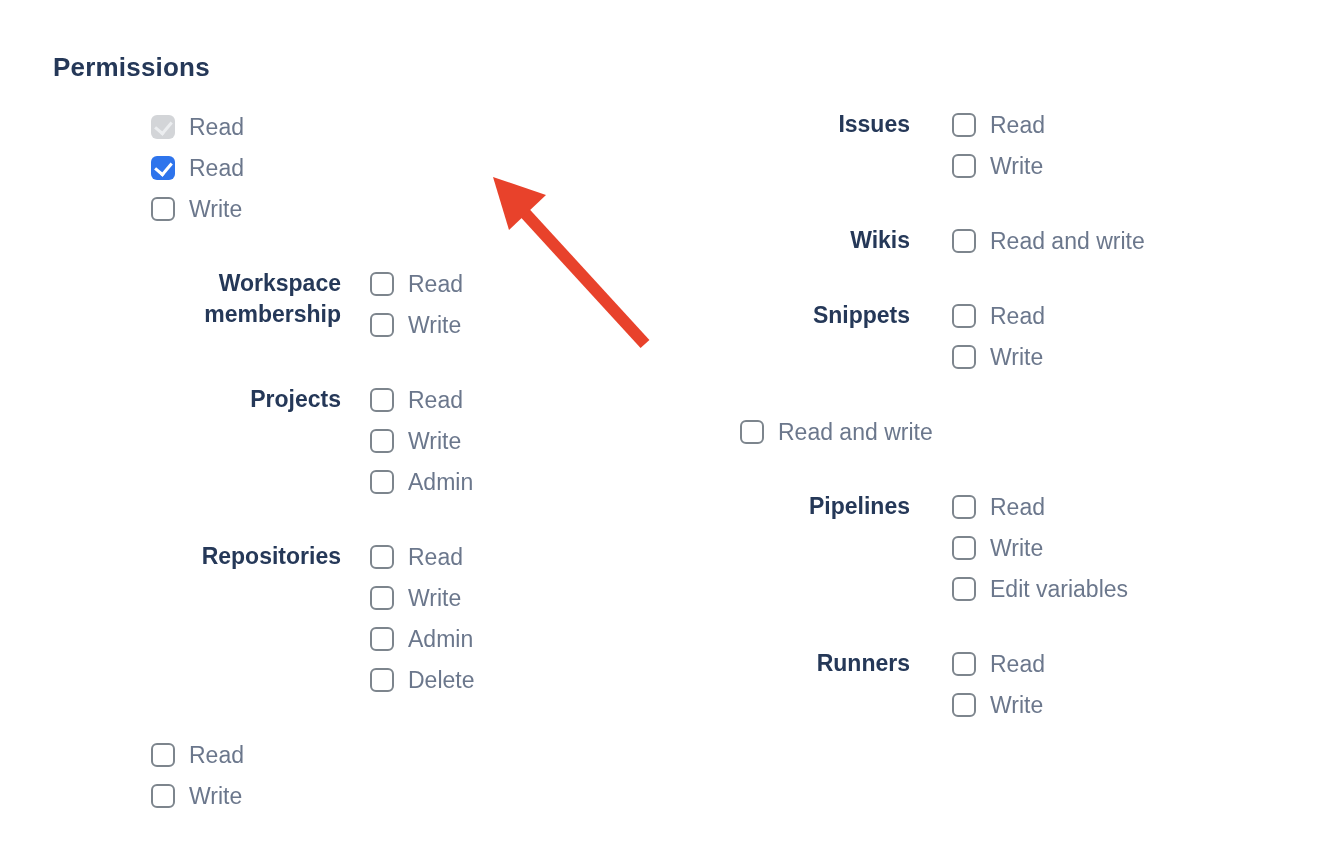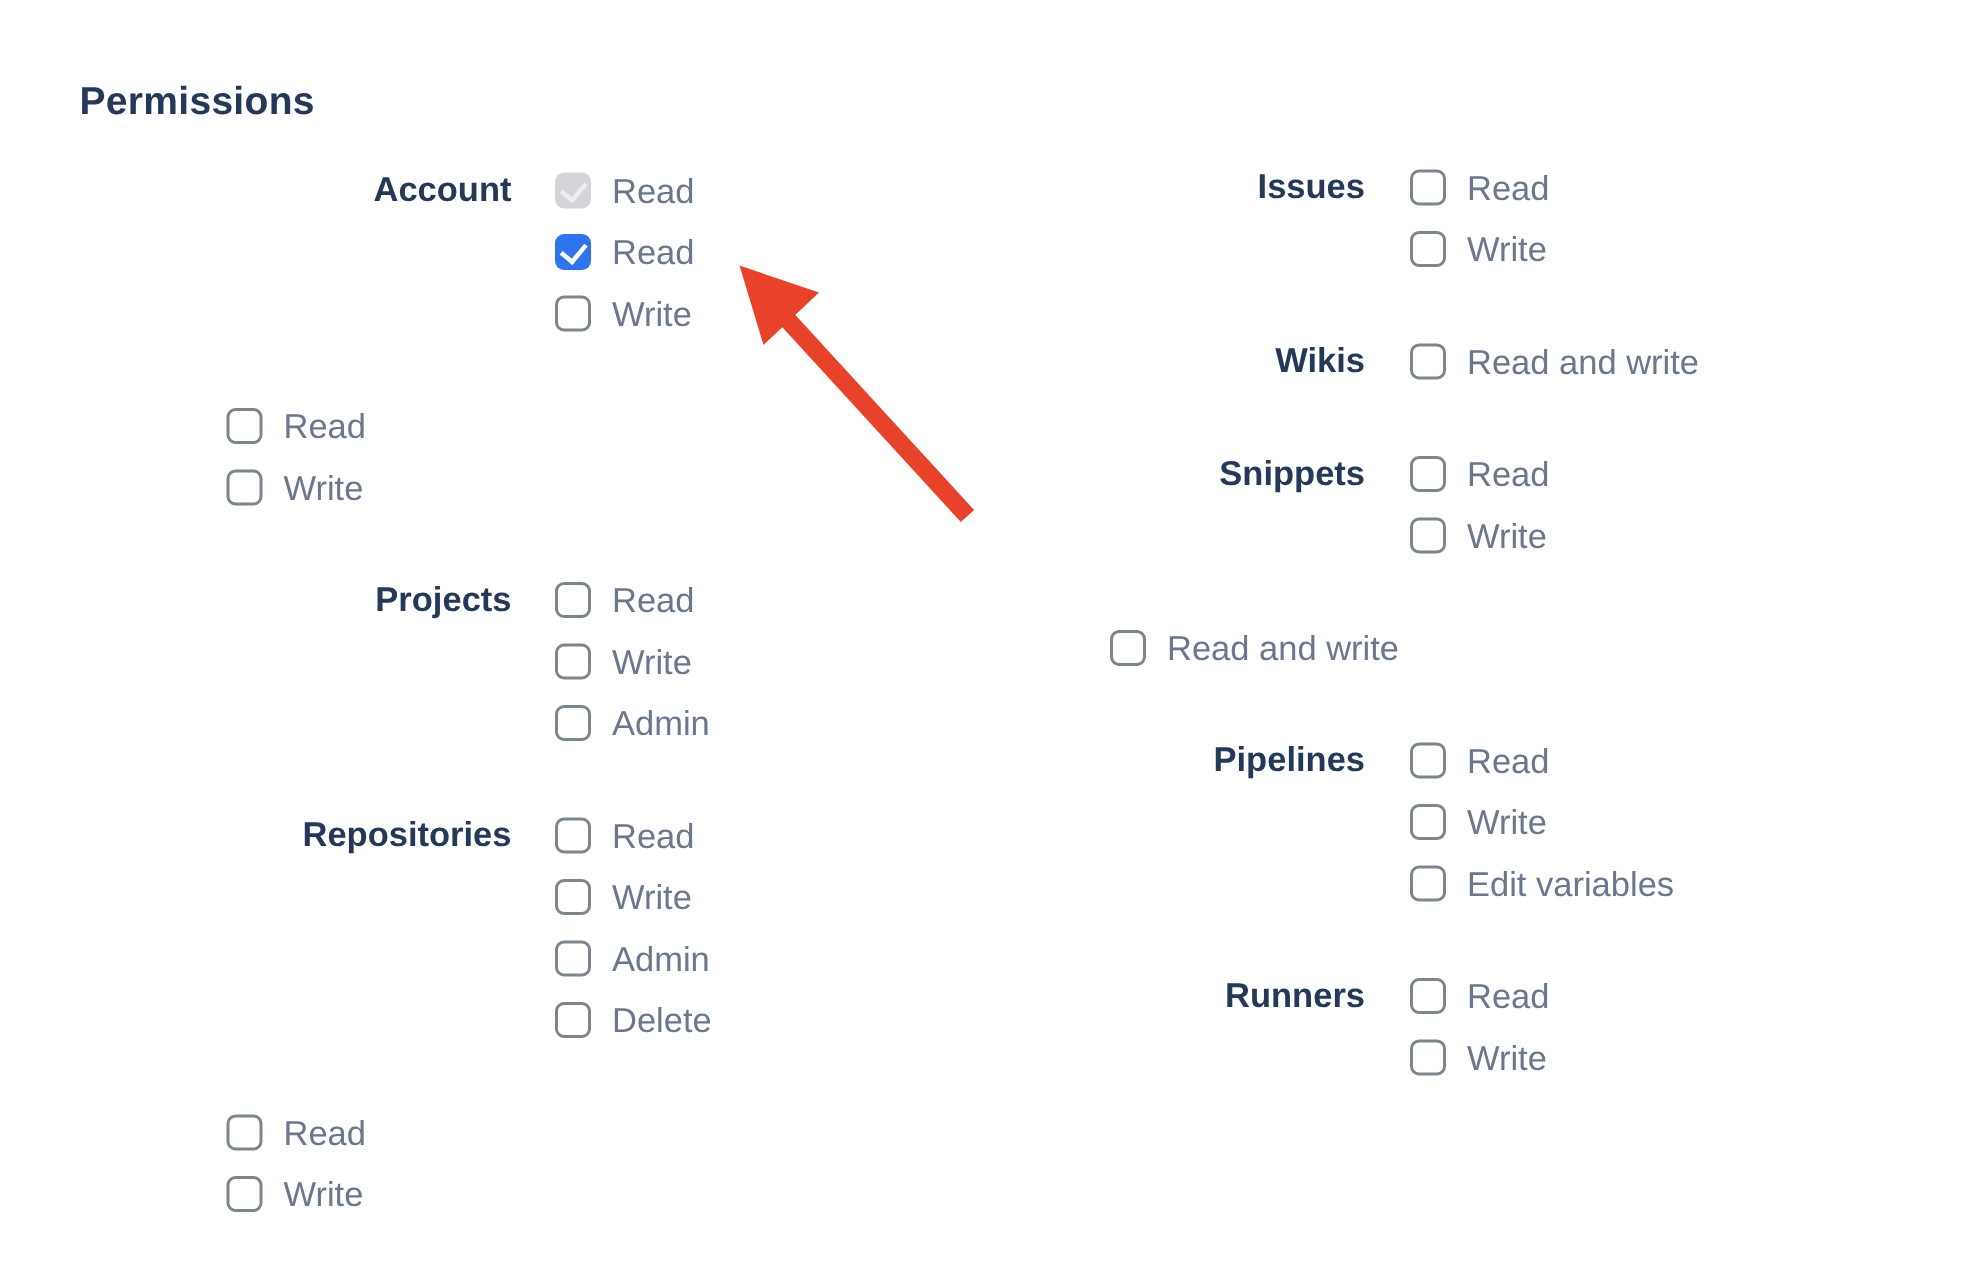--- a/index.html
+++ b/index.html
@@ -20,21 +20,21 @@
   }
   .perm-col { position: absolute; }
   .perm-col-left  { left: 151px; top: 115px; width: 540px; }
   .perm-col-right { left: 740px; top: 113px; width: 540px; }
   .perm-group {
     display: grid;
     column-gap: 29px;
     margin-bottom: 34px;
   }
   .perm-col-left  .perm-group { grid-template-columns: 190px 1fr; }
-  .perm-col-right .perm-group { grid-template-columns: 170px 1fr; column-gap: 30px; }
+  .perm-col-right .perm-group { grid-template-columns: 170px 1fr; column-gap: 42px; }
   .group-label {
     font-size: 23px;
     font-weight: bold;
     color: #253858;
     text-align: right;
     line-height: 31px;
     margin-top: -4px;
   }
   .option-row {
     display: flex;
@@ -88,38 +88,38 @@
   }
 </style>
 </head>
 <body>
 
 <h1 class="page-title">Permissions</h1>
 
 <div class="perm-col perm-col-left">
 
   <div class="perm-group">
-    <div class="group-label">Account</div>
     <div class="options">
       <div class="option-row">
         <span class="cb" data-state="checked-disabled"></span>
         <span class="option-label">Read</span>
       </div>
       <div class="option-row">
         <span class="cb" data-state="checked"></span>
         <span class="option-label">Read</span>
       </div>
       <div class="option-row">
         <span class="cb" data-state="unchecked"></span>
         <span class="option-label">Write</span>
       </div>
     </div>
   </div>
 
   <div class="perm-group">
+    <div class="group-label">Workspace membership</div>
     <div class="options">
       <div class="option-row">
         <span class="cb" data-state="unchecked"></span>
         <span class="option-label">Read</span>
       </div>
       <div class="option-row">
         <span class="cb" data-state="unchecked"></span>
         <span class="option-label">Write</span>
       </div>
     </div>

